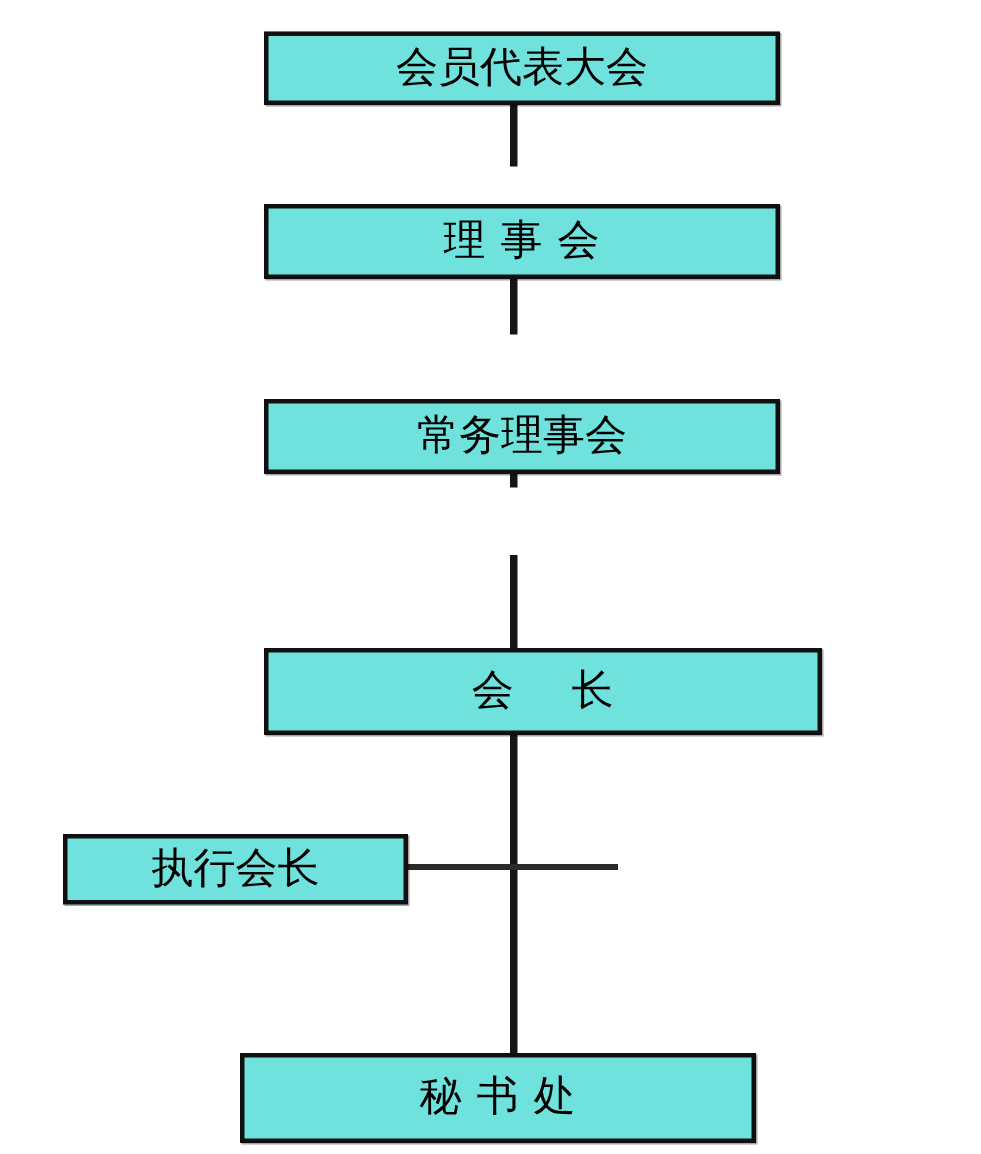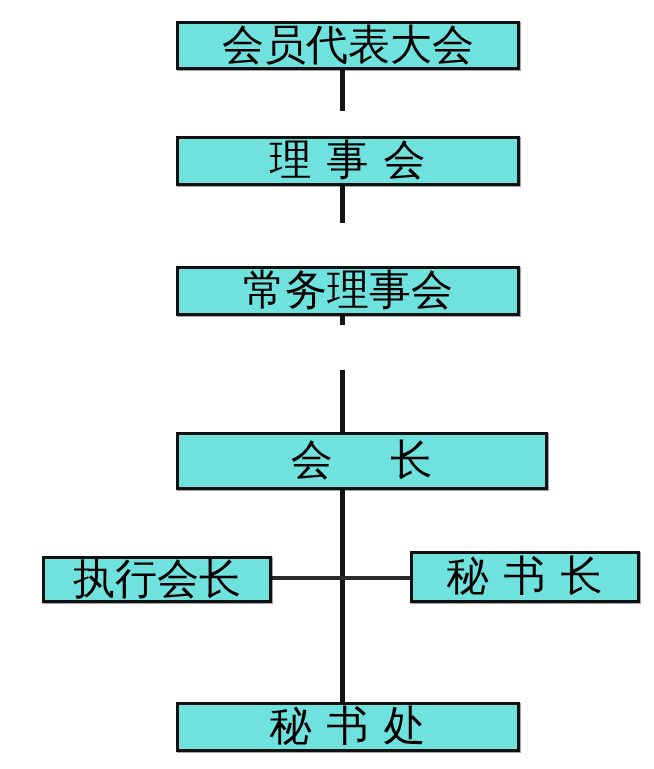--- a/index.html
+++ b/index.html
@@ -35,21 +35,21 @@
     background: #6fe2dd;
     border: 3px solid #101010;
     z-index: 3;
     display: flex;
     align-items: center;
     justify-content: center;
     box-shadow: 1px 1px 0 rgba(0,0,0,0.35);
   }
   .node .label {
     color: #000000;
-    font-size: 42px;
+    font-size: 28px;
     line-height: 1;
     white-space: pre;
     text-align: center;
     transform: translateY(-1px);
     font-family: "DejaVu Serif", "Liberation Serif", serif;
   }
   .node.wide-space .label {
     letter-spacing: 0.02em;
   }
 </style>
@@ -81,21 +81,18 @@
 
 
   <div class="node wide-space" style="left:176px; top:432px; width:372px; height:58px;">
     <span class="label">会    长</span>
   </div>
 
   <div class="node" style="left:42px; top:556px; width:230px; height:47px;">
     <span class="label">执行会长</span>
   </div>
 
-  <div class="node wide-space" style="left:410px; top:551px; width:230px; height:52px;">
-    <span class="label">秘 书 长</span>
-  </div>
 
-  <div class="node wide-space" style="left:176px; top:702px; width:344px; height:50px;">
+  <div class="node wide-space" style="left:160px; top:702px; width:344px; height:60px;">
     <span class="label">秘 书 处</span>
   </div>
 
 </div>
 
 </body></html>

